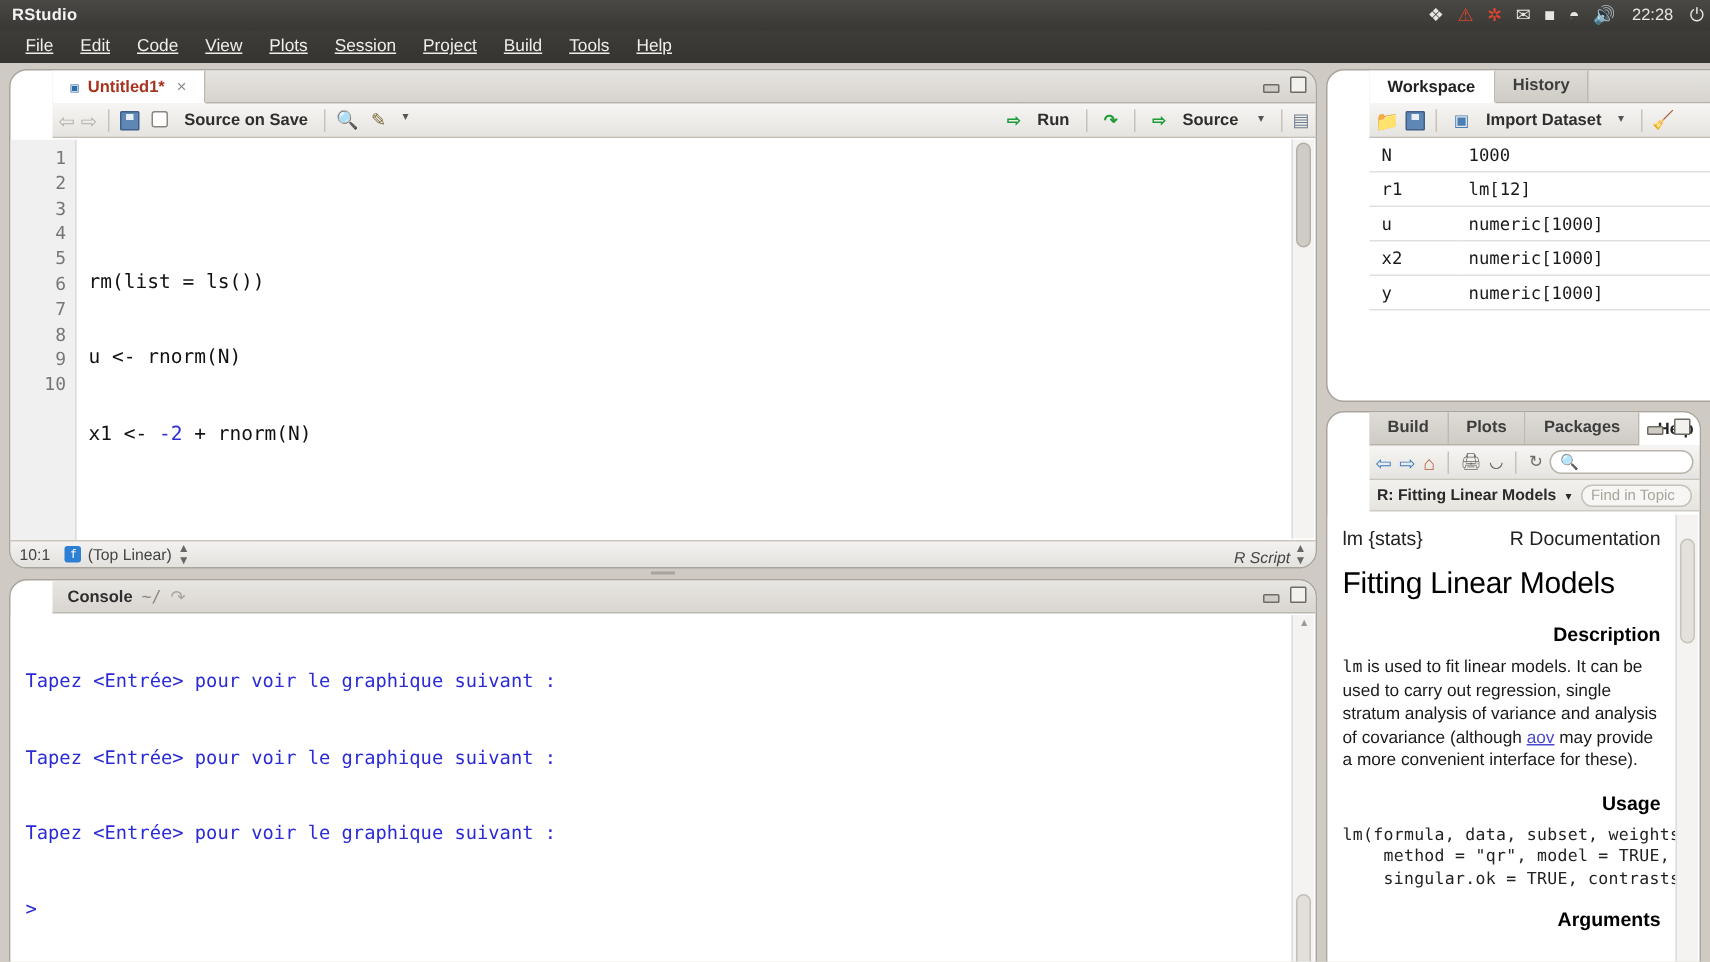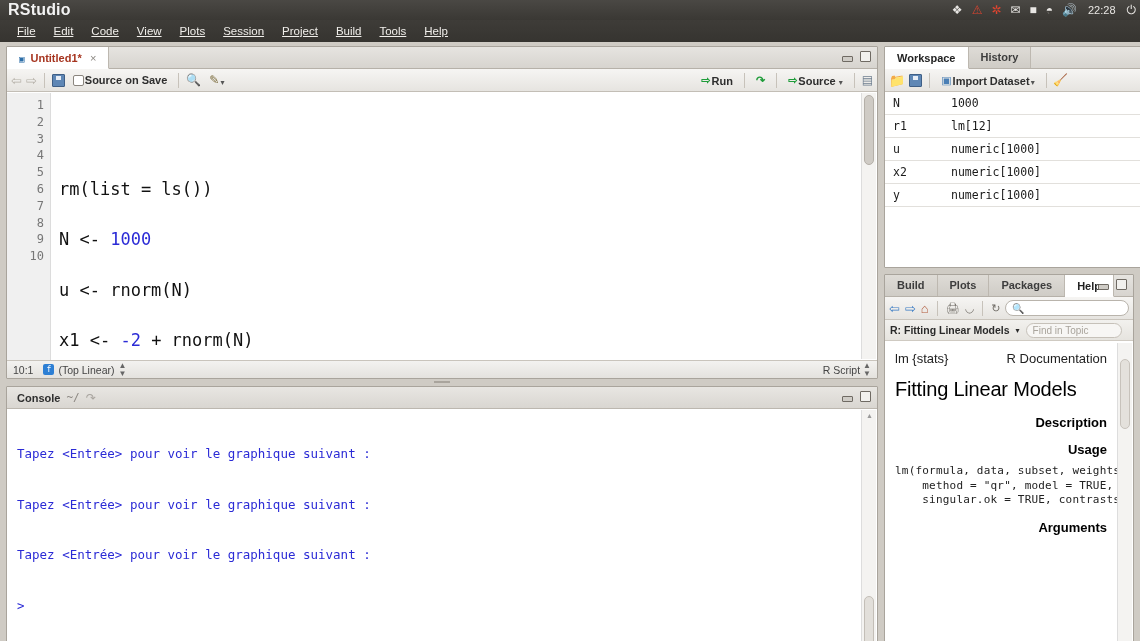--- a/index.html
+++ b/index.html
@@ -12,21 +12,21 @@
   }
   .app { position: relative; width: 1140px; height: 641px; }
 
   
   .titlebar {
     position: absolute; left: 0; top: 0; width: 1140px; height: 20px;
     background: linear-gradient(to bottom, #4a4844 0%, #3a3834 100%);
     color: #f2f2f2; display: flex; align-items: center;
   }
   .titlebar .app-name {
-    font-weight: bold; font-size: 16px; padding-left: 8px; letter-spacing: .2px;
+    font-weight: bold; font-size: 11px; padding-left: 8px; letter-spacing: .2px;
   }
   .tray { position: absolute; right: 4px; top: 0; height: 20px;
           display: flex; align-items: center; gap: 9px; }
   .tray .ic { font-size: 12px; line-height: 1; color: #e8e6e3; }
   .tray .ic.red { color: #e2442f; }
   .tray .clock { font-size: 11px; color: #e8e6e3; padding: 0 2px; }
 
   
   .menubar {
     position: absolute; left: 0; top: 20px; width: 1140px; height: 22px;
@@ -38,21 +38,21 @@
     white-space: nowrap;
   }
   .menubar .mi u { text-decoration: underline; }
 
   
   .workspace { position: absolute; left: 0; top: 42px; width: 1140px; height: 599px;
                background: #cfcbc4; }
 
   
   .pane { position: absolute; background: #fff;
-          border: 1px solid #a9a49c; border-radius: 1px; overflow: hidden; }
+          border: 1px solid #a9a49c; border-radius: 12px; overflow: hidden; padding-left: 28px; }
   .pane-tabs {
     height: 22px; background: linear-gradient(to bottom, #e6e4e0 0%, #d7d4cf 100%);
     border-bottom: 1px solid #b6b1a9; display: flex; align-items: flex-end;
     position: relative;
   }
   .ptab {
     font-size: 11px; font-weight: bold; color: #3d3d3d;
     padding: 3px 12px 4px 12px; border-right: 1px solid #bdb8b0;
     background: linear-gradient(to bottom,#dfdcd7 0%, #cfccc6 100%);
     height: 22px; line-height: 16px; cursor: default;
@@ -66,52 +66,52 @@
                    background: #cfccc6; }
   .wb.max::after { content:""; position:absolute; left:1px; right:1px; top:0;
                    bottom:0; border:1px solid #6f6a63; border-radius:1px;
                    background: #f2f1ee; }
 
   .toolbar {
     height: 23px; background: linear-gradient(to bottom,#f6f5f3 0%, #e6e4e0 100%);
     border-bottom: 1px solid #c3beb6; display: flex; align-items: center;
     padding: 0 4px; gap: 4px; font-size: 11px; color: #333;
   }
-  .tbtn { display: flex; align-items: flex-end; gap: 1px; padding: 1px 4px;
+  .tbtn { display: flex; align-items: flex-start; gap: 11px; padding: 1px 4px;
           border-radius: 2px; cursor: pointer; white-space: nowrap; }
   .tsep { width: 1px; height: 15px; background: #c7c2ba; margin: 0 3px; }
   .tlabel { font-size: 11px; font-weight: bold; color: #2e2e2e; }
 
   
   #source-pane { left: 6px; top: 4px; width: 872px; height: 333px; }
   .editor-body { position: absolute; left: 0; right: 0; top: 46px; bottom: 18px;
                  background: #fff; display: flex; overflow: hidden; }
   .gutter {
     width: 44px; background: #f0f0f0; border-right: 1px solid #dcdcdc;
     text-align: right; padding: 4px 6px 0 0;
     font-family: "DejaVu Sans Mono", monospace; font-size: 12px; color: #777;
     line-height: 16.8px; user-select: none;
   }
   .code {
     flex: 1; padding: 4px 0 0 8px;
-    font-family: "DejaVu Sans Mono", monospace; font-size: 17px;
+    font-family: "DejaVu Sans Mono", monospace; font-size: 13px;
     line-height: 16.8px; color: #111; white-space: pre;
   }
   .code .num { color: #2b2bd6; }
   .ed-scroll { position:absolute; right:1px; top:46px; bottom:19px; width:15px;
                background:#f4f3f1; border-left:1px solid #ddd; }
   .ed-scroll .thumb { position:absolute; left:2px; right:2px; top:2px; height:70px;
                       background:#cfcbc5; border:1px solid #b4afa8; border-radius:7px; }
   .statusbar {
     position: absolute; left: 0; right: 0; bottom: 0; height: 18px;
     background: linear-gradient(to bottom,#f3f2f0 0%,#e4e2de 100%);
     border-top: 1px solid #c9c4bc; display: flex; align-items: center;
     font-size: 10.5px; color: #444; padding: 0 6px; gap: 10px;
   }
-  .statusbar .right { margin-left: auto; display:flex; align-items:center; gap:3px; }
+  .statusbar .right { margin-left: auto; display:flex; align-items:flex-end; gap:3px;font-style:italic; }
   .chip-icon { display:inline-block; width:11px; height:11px; background:#2d7fd4;
                color:#fff; font-size:8px; text-align:center; line-height:11px;
                border-radius:2px; font-family:"DejaVu Sans Mono",monospace; }
   .stepper { font-size: 8px; color:#666; line-height:8px; }
 
   
   #console-pane { left: 6px; top: 344px; width: 872px; height: 292px; }
   .console-head {
     height: 22px; background: linear-gradient(to bottom,#e8e6e2 0%,#d9d6d1 100%);
     border-bottom: 1px solid #bcb7af; display: flex; align-items: center;
@@ -302,21 +302,20 @@
           <div>5</div>
           <div>6</div>
           <div>7</div>
           <div>8</div>
           <div>9</div>
           <div>10</div>
         </div>
         <div class="code">
           <div>&nbsp;</div>
           <div>rm(list = ls())</div>
-          <div>N &lt;- <span class="num">1000</span></div>
           <div>u &lt;- rnorm(N)</div>
           <div>x1 &lt;- <span class="num">-2</span> + rnorm(N)</div>
           
           
           
           
           
         </div>
       </div>
       <div class="ed-scroll">
@@ -466,20 +465,21 @@
         <span class="find-topic">Find in Topic</span>
       </div>
 
       <div class="help-content">
         <div class="doc-hdr">
           <span>lm {stats}</span>
           <span>R Documentation</span>
         </div>
         <h1>Fitting Linear Models</h1>
         <h2>Description</h2>
+        <p><code>lm</code><span> is used to fit linear models. It can be used to carry out regression, single stratum analysis of variance and analysis of covariance (although </span><a href="#">aov</a><span> may provide a more convenient interface for these).</span></p>
         <h2>Usage</h2>
         <div class="usage-block">lm(formula, data, subset, weights,
     method = "qr", model = TRUE, x =
     singular.ok = TRUE, contrasts =</div>
         <h2>Arguments</h2>
       </div>
 
       <div class="help-vscroll">
         <div class="thumb"></div>
       </div>

